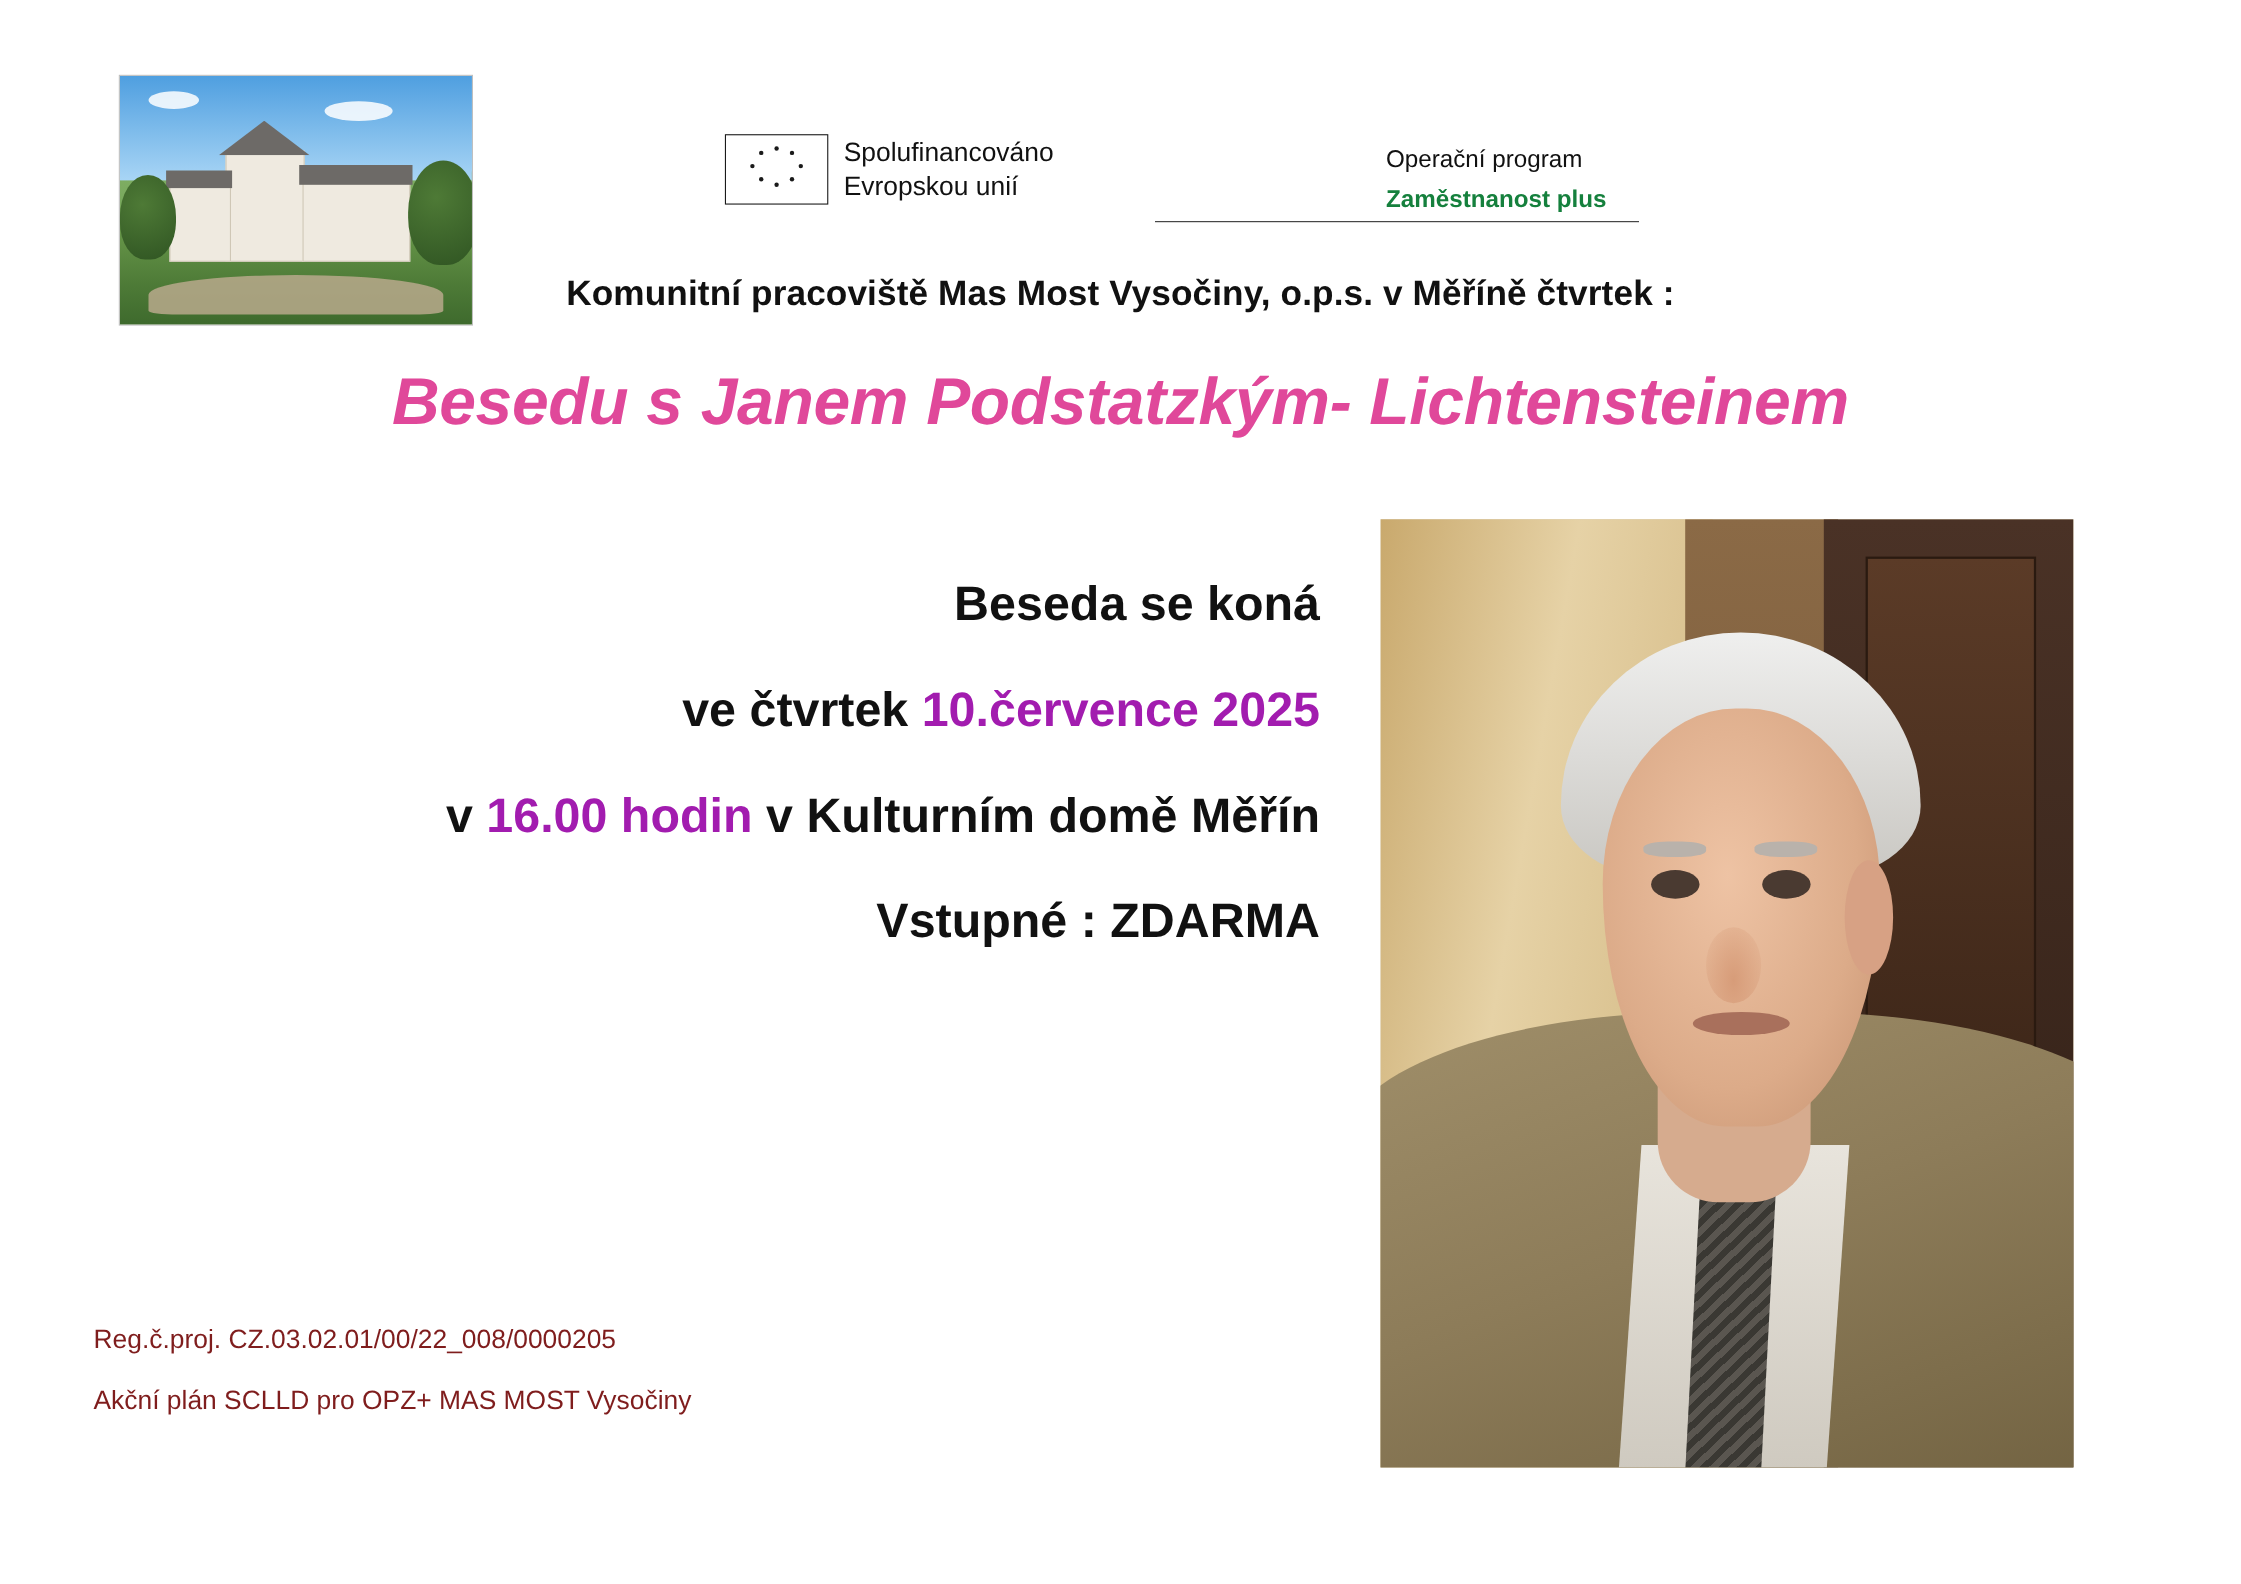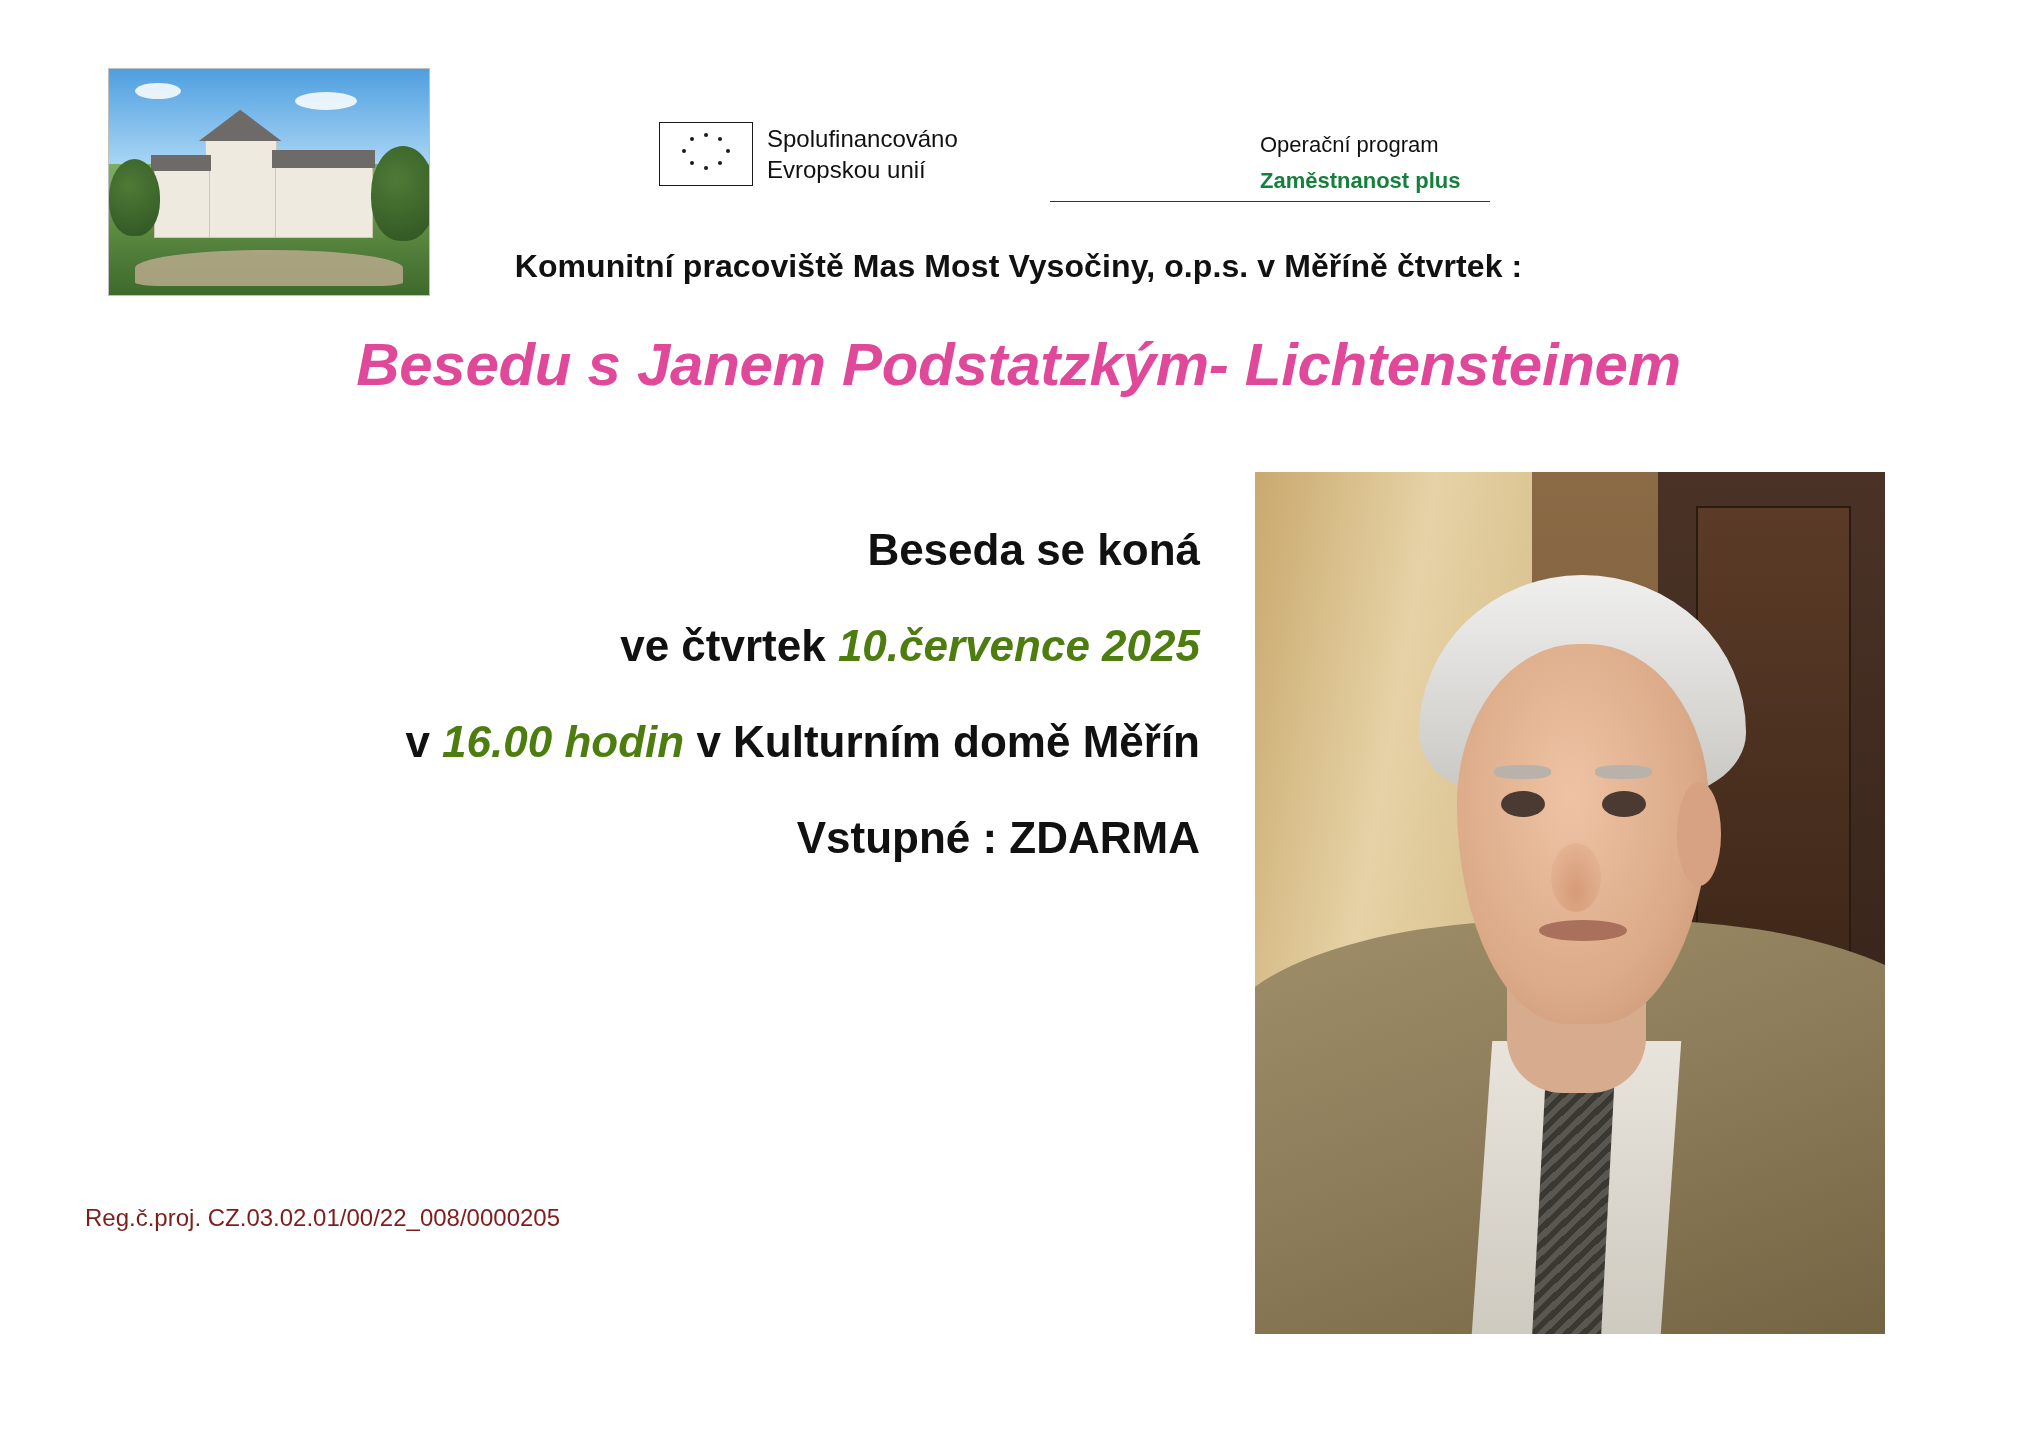--- a/index.html
+++ b/index.html
@@ -136,21 +136,21 @@
     text-align: right;
     color: #111;
   }
   .info .line {
     font-size: 44px;
     font-weight: 700;
     margin-bottom: 46px;
     white-space: nowrap;
   }
   .info .line.last { margin-bottom: 17px; }
-  .accent { color: #4d7c0f; font-style: italic; }
+  .accent { color: #a21caf; }
 
   
   .footer {
     position: absolute;
     left: 85px;
     top: 1204px;
     color: #7f1d1d;
   }
   .footer div {
     font-size: 24px;
@@ -319,20 +319,21 @@
     <span>ve čtvrtek </span><span class="accent">10.července 2025</span>
   </div>
   <div class="line">
     <span>v </span><span class="accent">16.00 hodin</span><span> v Kulturním domě Měřín</span>
   </div>
   <div class="line last">Vstupné :  ZDARMA</div>
 </div>
 
 <div class="footer">
   <div>Reg.č.proj. CZ.03.02.01/00/22_008/0000205</div>
+  <div>Akční plán SCLLD pro OPZ+ MAS MOST Vysočiny</div>
 </div>
 
 <div class="portrait">
   <div class="p-bg-left"></div>
   <div class="p-bg-mid"></div>
   <div class="p-bg-right"></div>
   <div class="p-bg-door"></div>
   <div class="p-jacket"></div>
   <div class="p-shirt"></div>
   <div class="p-tie"></div>

